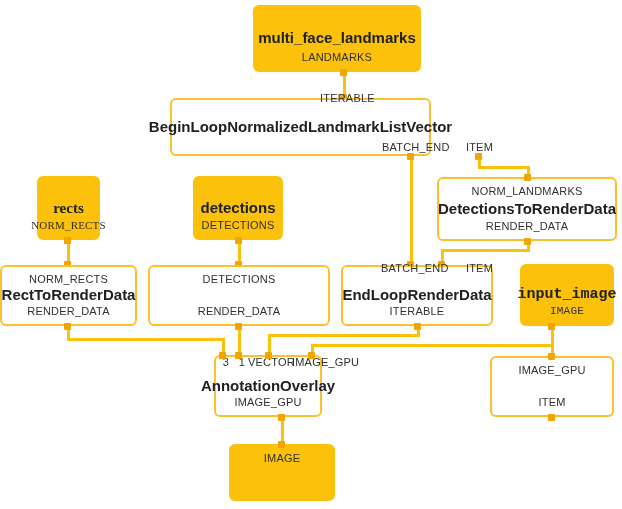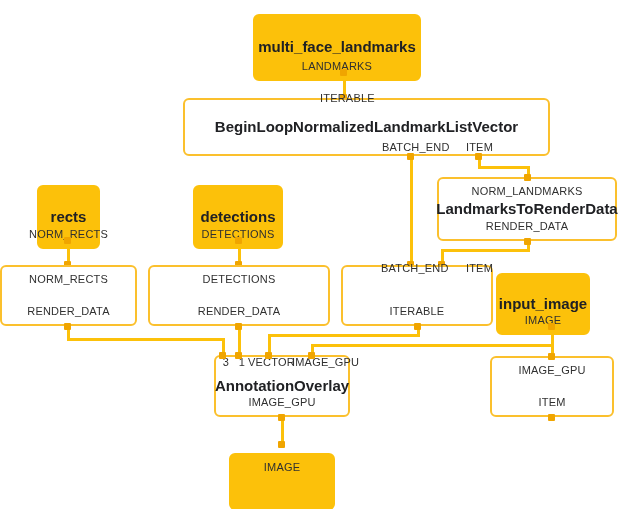--- a/index.html
+++ b/index.html
@@ -28,21 +28,20 @@
   }
   .node.calculator {
     background: #ffffff;
     border: 2px solid #fbc02d;
     border-radius: 6px;
   }
   .node.stream {
     background: #fcc10a;
     border: 2px solid #fcc10a;
     border-radius: 6px;
-    margin-top: 9px;
   }
   .node-title {
     font-size: 15px;
     font-weight: bold;
     color: #202124;
     line-height: 1.1;
     white-space: nowrap;
     text-align: center;
   }
   .node.stream .node-title {
@@ -116,79 +115,81 @@
 
   <div class="wire v" style="left:281px; top:417px; height:27px;"></div>
 
   <div class="node stream" style="left:253px; top:5px; width:168px; height:67px;">
     <span class="node-title">multi_face_landmarks</span>
     <span class="port-label bottom">LANDMARKS</span>
   </div>
   <div class="nub" style="left:340px; top:69px;"></div>
   <div class="nub" style="left:340px; top:94px;"></div>
 
-  <div class="node calculator" style="left:183px; top:98px; width:367px; height:58px;">
+  <div class="node calculator" style="left:170px; top:98px; width:261px; height:58px;">
     <span class="node-title">BeginLoopNormalizedLandmarkListVector</span>
   </div>
   <span class="port-label" style="left:320px; top:93px; width:46px;">ITERABLE</span>
   <span class="port-label" style="left:382px; top:142px; width:56px;">BATCH_END</span>
   <span class="port-label" style="left:463px; top:142px; width:30px;">ITEM</span>
   <div class="nub" style="left:407px; top:153px;"></div>
   <div class="nub" style="left:475px; top:153px;"></div>
 
-  <div class="node stream" style="left:37px; top:176px; width:63px; height:64px;">
+  <div class="node stream" style="left:37px; top:176px; width:63px; height:64px;font-family:Liberation Serif, serif;">
     <span class="node-title">rects</span>
     <span class="port-label bottom">NORM_RECTS</span>
   </div>
   <div class="nub" style="left:64px; top:237px;"></div>
   <div class="nub" style="left:64px; top:261px;"></div>
 
   <div class="node stream" style="left:193px; top:176px; width:90px; height:64px;">
     <span class="node-title">detections</span>
     <span class="port-label bottom">DETECTIONS</span>
   </div>
   <div class="nub" style="left:235px; top:237px;"></div>
   <div class="nub" style="left:235px; top:261px;"></div>
 
   <div class="node calculator" style="left:437px; top:177px; width:180px; height:64px;">
-    <span class="node-title">LandmarksToRenderData</span>
+    <span class="node-title">DetectionsToRenderData</span>
     <span class="port-label top">NORM_LANDMARKS</span>
     <span class="port-label bottom">RENDER_DATA</span>
   </div>
   <div class="nub" style="left:524px; top:174px;"></div>
   <div class="nub" style="left:524px; top:238px;"></div>
   <div class="nub" style="left:438px; top:261px;"></div>
   <div class="nub" style="left:407px; top:261px;"></div>
 
   <div class="node calculator" style="left:0px; top:265px; width:137px; height:61px;">
+    <span class="node-title">RectToRenderData</span>
     <span class="port-label top">NORM_RECTS</span>
     <span class="port-label bottom">RENDER_DATA</span>
   </div>
   <div class="nub" style="left:64px; top:323px;"></div>
 
   <div class="node calculator" style="left:148px; top:265px; width:182px; height:61px;">
     <span class="port-label top">DETECTIONS</span>
     <span class="port-label bottom">RENDER_DATA</span>
   </div>
   <div class="nub" style="left:235px; top:323px;"></div>
 
   <div class="node calculator" style="left:341px; top:265px; width:152px; height:61px;">
+    <span class="node-title">EndLoopRenderData</span>
     <span class="port-label bottom">ITERABLE</span>
   </div>
   <span class="port-label" style="left:381px; top:263px; width:56px;">BATCH_END</span>
   <span class="port-label" style="left:463px; top:263px; width:30px;">ITEM</span>
   <div class="nub" style="left:414px; top:323px;"></div>
 
-  <div class="node stream" style="left:496px; top:264px; width:94px; height:62px;">
+  <div class="node stream" style="left:520px; top:264px; width:94px; height:62px;font-family:Liberation Mono, monospace;">
     <span class="node-title">input_image</span>
     <span class="port-label bottom">IMAGE</span>
   </div>
   <div class="nub" style="left:548px; top:323px;"></div>
 
-  <div class="node calculator" style="left:214px; top:355px; width:136px; height:62px;">
+  <div class="node calculator" style="left:214px; top:355px; width:108px; height:62px;">
     <span class="node-title">AnnotationOverlay</span>
     <span class="port-label bottom">IMAGE_GPU</span>
   </div>
   <span class="port-label" style="left:215px; top:357px; width:14px;">3</span>
   <span class="port-label" style="left:231px; top:357px; width:14px;">1</span>
   <span class="port-label" style="left:248px; top:357px; width:41px;">VECTOR</span>
   <span class="port-label" style="left:292px; top:357px; width:51px;">IMAGE_GPU</span>
   <div class="nub" style="left:219px; top:352px;"></div>
   <div class="nub" style="left:235px; top:352px;"></div>
   <div class="nub" style="left:265px; top:352px;"></div>

